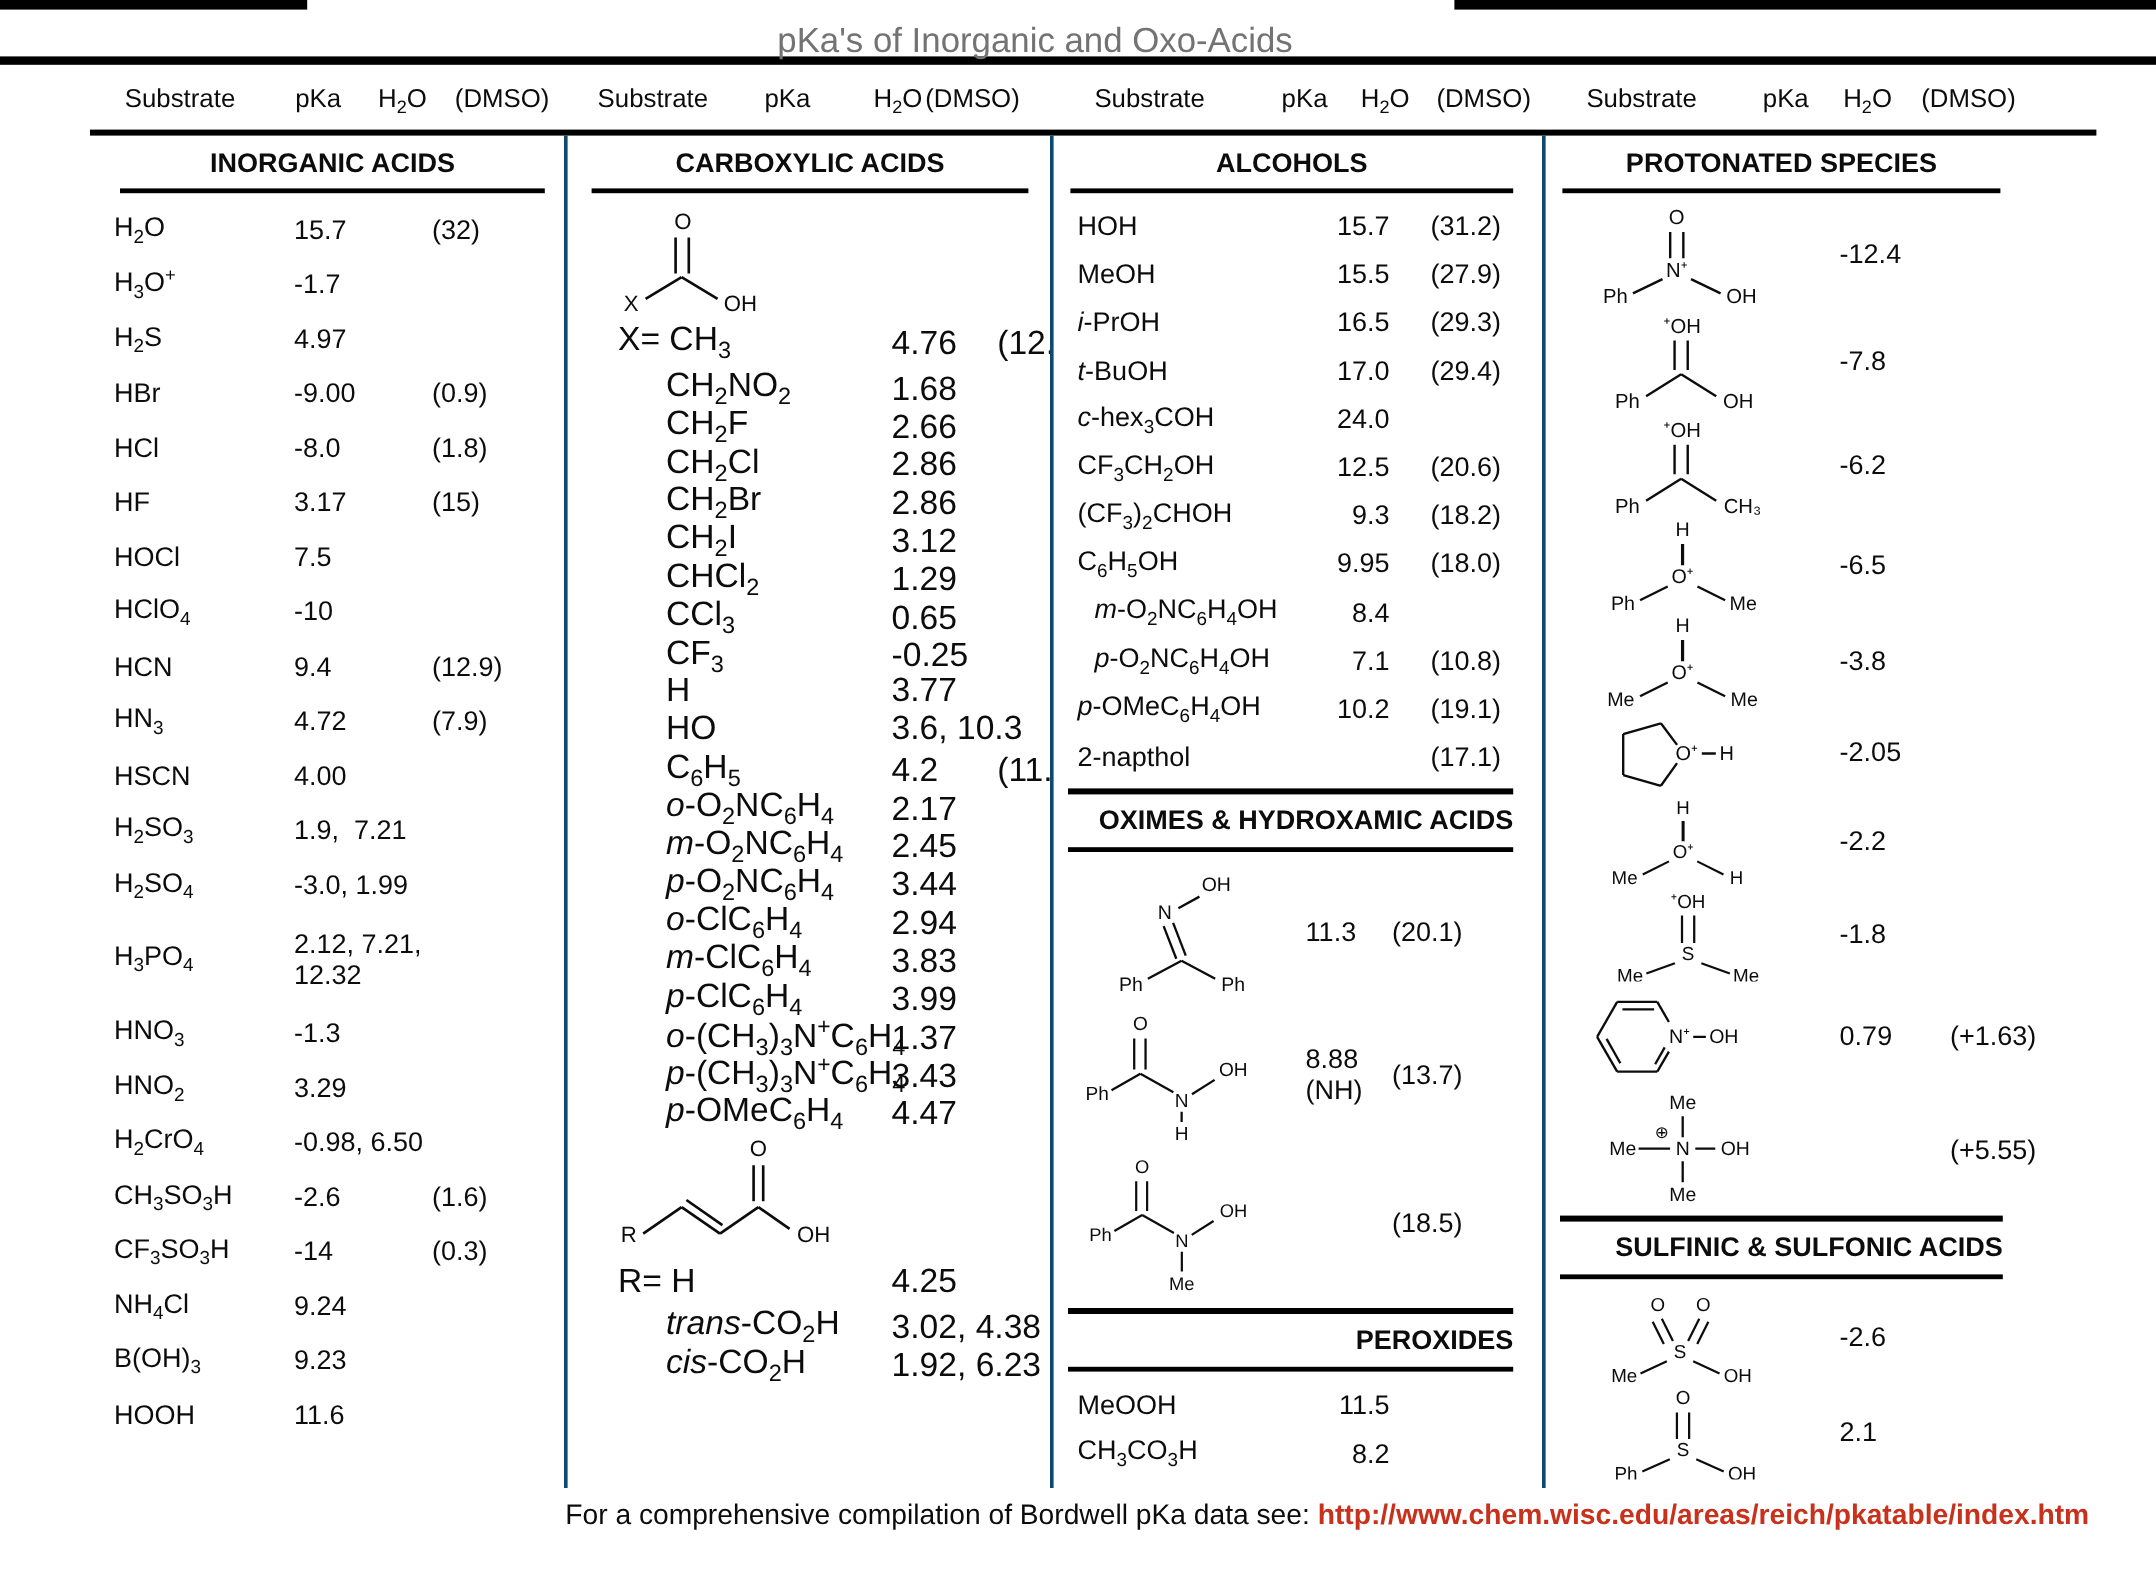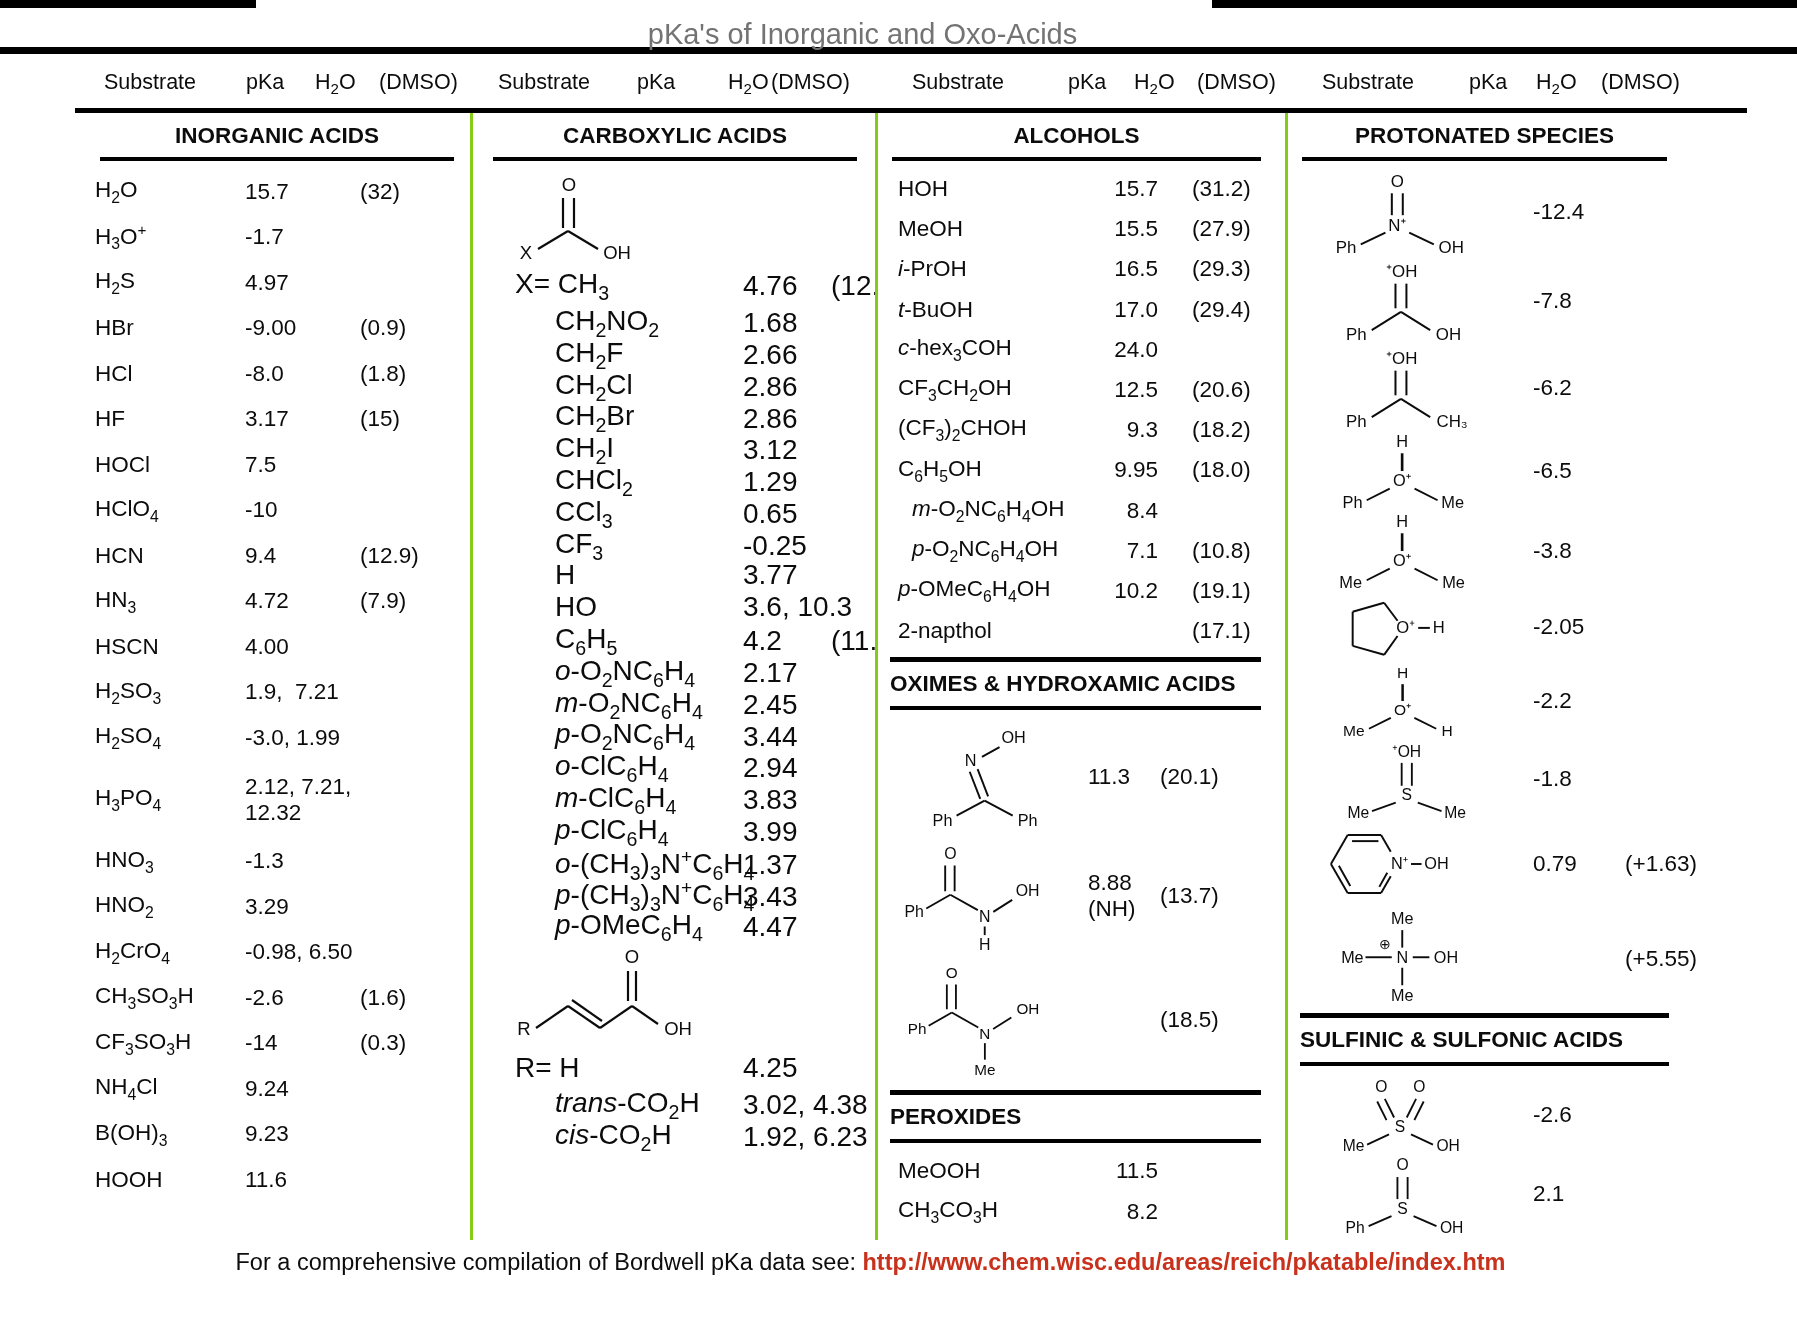--- a/index.html
+++ b/index.html
@@ -9,21 +9,21 @@
   .bar{position:absolute;top:0;height:8px;background:#000}
   .bar-left{left:0;width:256px}
   .bar-right{left:1212px;width:585px}
   .title{padding-top:18px;text-align:center;font-size:29px;margin-right:72px;color:#737373;height:44px;white-space:nowrap}
   .rule{height:7px;background:#000;margin-top:3px}
   .header-row{position:relative;height:54px;font-size:21.5px}
   .header-row span{position:absolute;top:16px;white-space:nowrap}
   .body{margin-left:75px;width:1672px;height:1132px;display:grid;
         grid-template-columns:395px 405px 410px 462px;border-top:5px solid #000}
   .col{overflow:hidden}
-  .col + .col{border-left:3px solid #84cc16}
+  .col + .col{border-left:3px solid #0c4a6e}
   .sec-title{font-weight:bold;font-size:22.5px;text-align:center;padding:10px 0 8px 0;border-bottom:4px solid #000;white-space:nowrap}
   .col1 .sec-title{margin:0 16px 8px 25px}
   .col2 .sec-title{margin:0 18px 4px 20px}
   .col3 .sec-title{margin:0 24px 8px 14px}
   .col4 .sec-title{margin:0 80px 6px 14px}
   .row{display:grid;align-items:center;white-space:nowrap;font-size:22.5px}
   .col1 .row{grid-template-columns:150px 115px 1fr;padding-left:20px;height:45.5px}
   .col1 .row.tall{height:78px;line-height:1.12}
   .col2 .row{grid-template-columns:228px 88px 1fr;padding-left:42px;height:31.8px;font-size:28px}
   .col2 .row.r1{height:38px}
@@ -35,26 +35,26 @@
   .fig-row{display:flex;align-items:center}
   .col2 .figure{margin-left:33px}
   .col2 .fig-row{height:102px}
   .col2 .fig-row.acr{height:108px}
   .col3 .fig-row{padding-left:12px}
   .col3 .figure{width:198px;flex:none}
   .col3 .f-pka{width:72px;flex:none;line-height:1.15;font-size:22.5px}
   .col4 .figure{width:245px;padding-left:18px;flex:none}
   .col4 .f-pka{width:92px;flex:none;font-size:22.5px}
   .f-dmso{flex:1;font-size:22.5px}
-  .subhead{border-top:5px solid #000;border-bottom:4px solid #000;font-weight:bold;text-align:left;
+  .subhead{border-top:5px solid #000;border-bottom:4px solid #000;font-weight:bold;text-align:right;
            font-size:22.5px;padding:9px 0;white-space:nowrap}
   .col3 .subhead{margin:6px 24px 8px 12px}
   .col4 .subhead{margin:4px 78px 10px 12px}
   .foot1{margin-top:10px;text-align:center;font-size:23px}
-  .foot2{margin-top:9px;text-align:center;font-size:23.5px;margin-right:56px}
+  .foot2{margin-top:9px;text-align:right;font-size:23.5px;margin-right:56px}
   .link{color:#c8311c;font-weight:bold}
   sub{font-size:70%}
   sup{font-size:68%}
   .figure svg{display:block}
   .figure svg text{font-family:"Liberation Sans",sans-serif;font-size:18.5px;fill:#0c0c0c;stroke:none}
   .figure svg line,.figure svg polyline{stroke:#0c0c0c;stroke-width:2.2;fill:none}
 </style>
 </head>
 <body>
 

